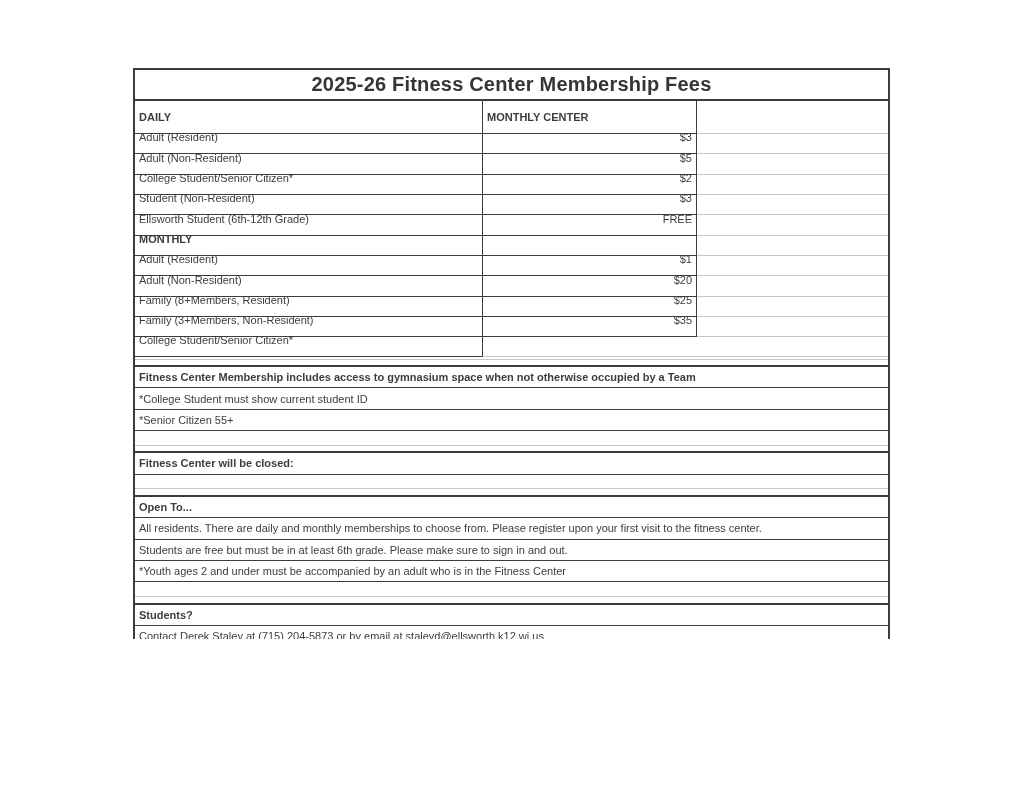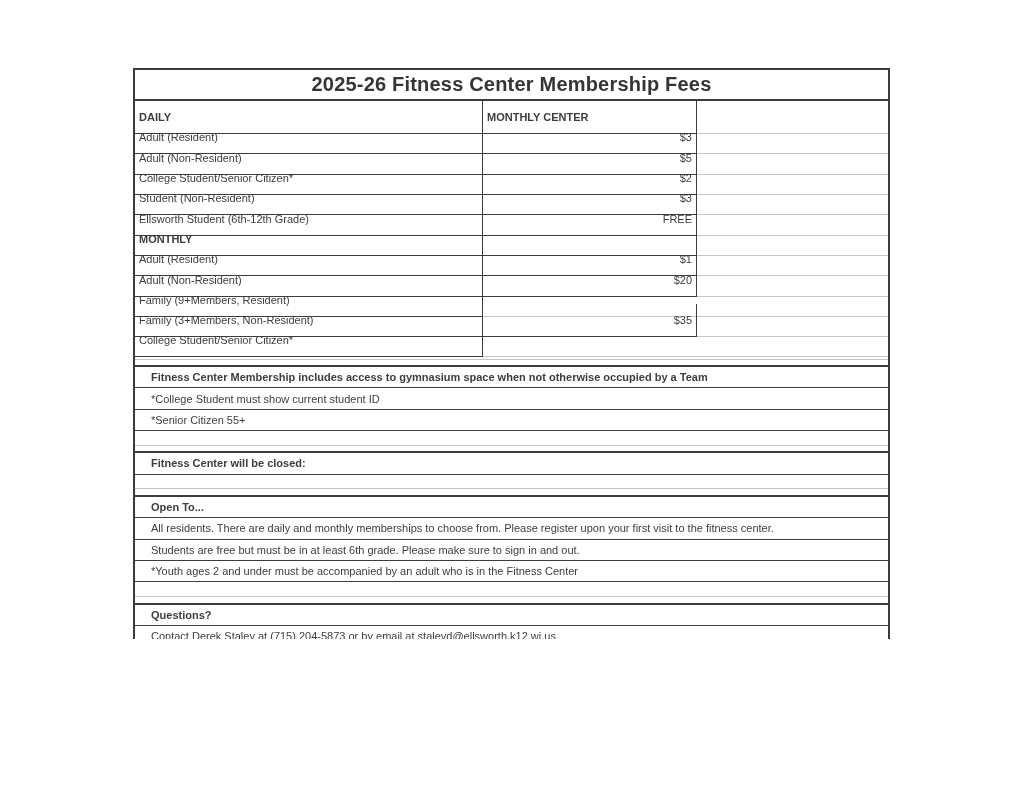--- a/index.html
+++ b/index.html
@@ -70,21 +70,21 @@
     justify-content: flex-end;
   }
   .c2.left { justify-content: flex-start; }
   .c3 {
     flex: 1 1 auto;
     border-bottom: 1px solid #c6c6c6;
   }
   .bold { font-weight: bold; }
   .full {
     align-items: center;
-    padding: 0 16px;
+    padding: 0 4px;
     box-sizing: border-box;
     border-bottom: 1px solid #3c3c3c;
     overflow: hidden;
     white-space: nowrap;
   }
   .section-head {
     font-weight: bold;
     border-top: 2px solid #3c3c3c;
   }
   .gap {
@@ -151,21 +151,22 @@
       <div class="cell c1">Adult (Resident)</div>
       <div class="cell c2">$1</div>
       <div class="cell c3"></div>
     </div>
     <div class="row">
       <div class="cell c1">Adult (Non-Resident)</div>
       <div class="cell c2">$20</div>
       <div class="cell c3"></div>
     </div>
     <div class="row">
-      <div class="cell c1">Family (9+Members, Resident)</div>
+      <div class="cell c1">Family (8+Members, Resident)</div>
+      <div class="cell c2">$25</div>
       <div class="cell c3"></div>
     </div>
     <div class="row">
       <div class="cell c1">Family (3+Members, Non-Resident)</div>
       <div class="cell c2">$35</div>
       <div class="cell c3"></div>
     </div>
     <div class="row">
       <div class="cell c1">College Student/Senior Citizen*</div>
       <div class="cell c3"></div>
@@ -191,17 +192,17 @@
 
     <div class="row full section-head">Open To...</div>
     <div class="row full">All residents. There are daily and monthly memberships to choose from. Please register upon your first visit to the fitness center.</div>
     <div class="row full">Students are free but must be in at least 6th grade. Please make sure to sign in and out.</div>
     <div class="row full">*Youth ages 2 and under must be accompanied by an adult who is in the Fitness Center</div>
 
     <div class="row gap">
         <div class="hairline"></div>
       </div>
 
-    <div class="row full section-head">Questions?</div>
+    <div class="row full section-head">Students?</div>
     <div class="row full no-bb">Contact Derek Staley at (715) 204-5873 or by email at staleyd@ellsworth.k12.wi.us</div>
 
   </div>
 </div>
 
 </body></html>

